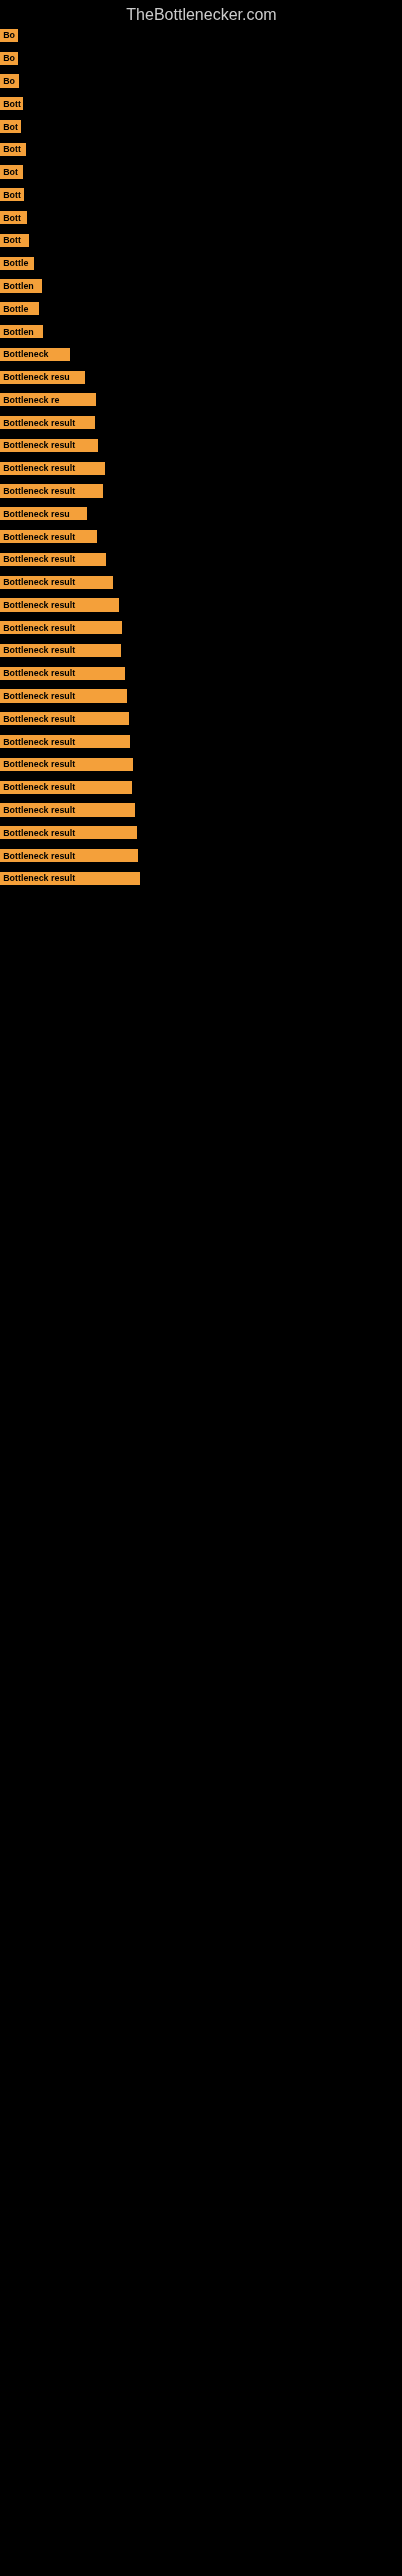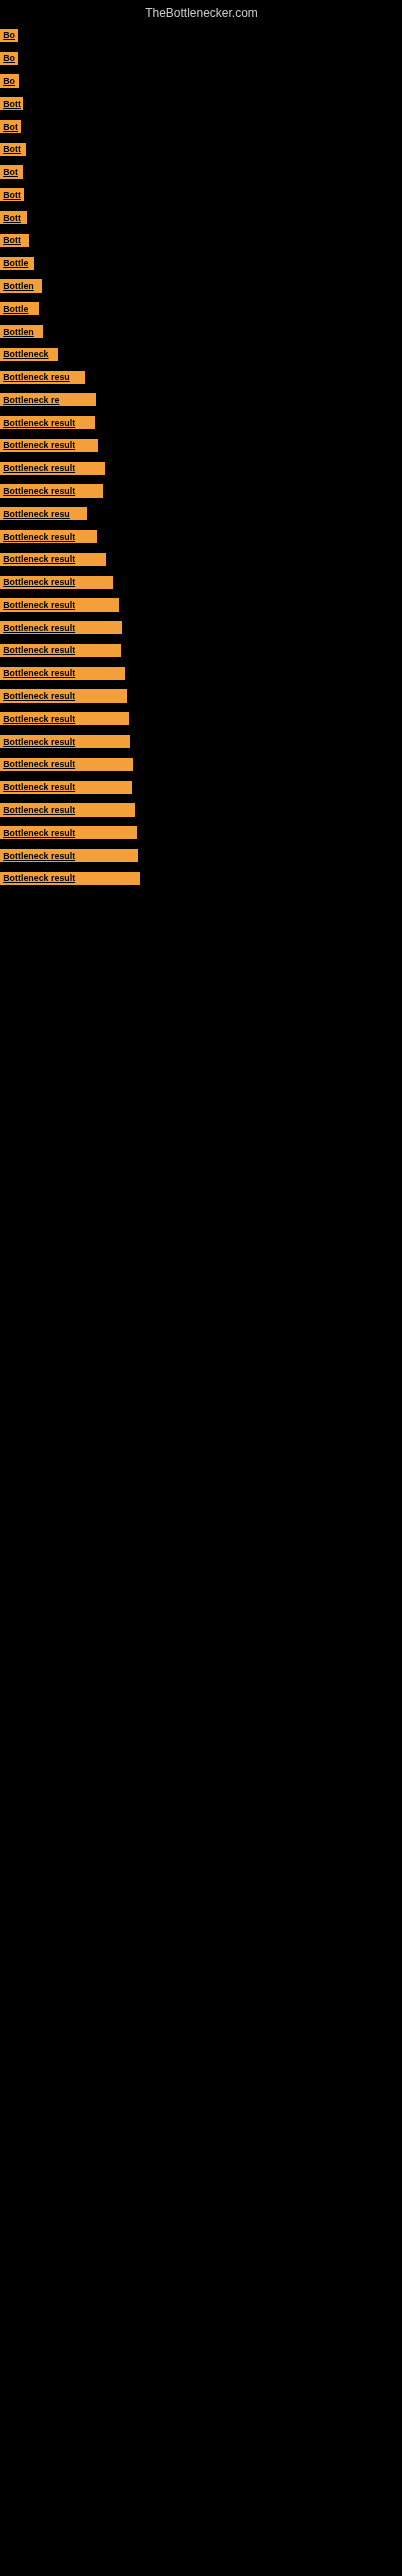--- a/index.html
+++ b/index.html
@@ -5,40 +5,39 @@
     * { margin: 0; padding: 0; box-sizing: border-box; }
     body {
       background-color: #000;
       width: 403px;
       min-height: 2576px;
       font-family: Arial, sans-serif;
       position: relative;
     }
     .site-title {
       color: #ccc;
-      font-size: 12px;
+      font-size: 16px;
       text-align: center;
       padding: 6.4px 0 3.2px 0;
       position: absolute;
       top: 0;
       left: 0;
       right: 0;
     }
     .bars-container {
       position: absolute;
       top: 24px;
       left: 0;
       width: 403px;
     }
     .bar-row {
       display: flex;
       align-items: flex-start;
       margin-bottom: 0;
       padding: 4.8px 0;
-      text-decoration: underline;
     }
     .bar-label {
       color: #fff;
       font-size: 8.9px;
       white-space: nowrap;
       overflow: hidden;
       background-color: #f4a03a;
       color: #000;
       padding: 1.6px 3.2px;
       font-weight: bold;
@@ -87,21 +86,21 @@
     <div class="bar-row">
       <span class="bar-label" style="width: 42px;">Bottlen</span>
     </div>
     <div class="bar-row">
       <span class="bar-label" style="width: 39px;">Bottle</span>
     </div>
     <div class="bar-row">
       <span class="bar-label" style="width: 43px;">Bottlen</span>
     </div>
     <div class="bar-row">
-      <span class="bar-label" style="width: 58px;">Bottleneck</span>
+      <span class="bar-label" style="width: 70px;">Bottleneck</span>
     </div>
     <div class="bar-row">
       <span class="bar-label" style="width: 85px;">Bottleneck resu</span>
     </div>
     <div class="bar-row">
       <span class="bar-label" style="width: 96px;">Bottleneck re</span>
     </div>
     <div class="bar-row">
       <span class="bar-label" style="width: 95px;">Bottleneck result</span>
     </div>

